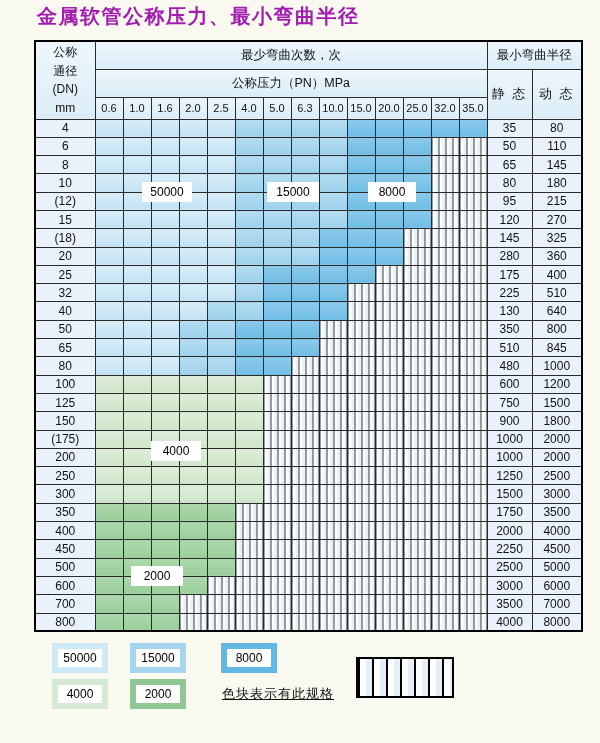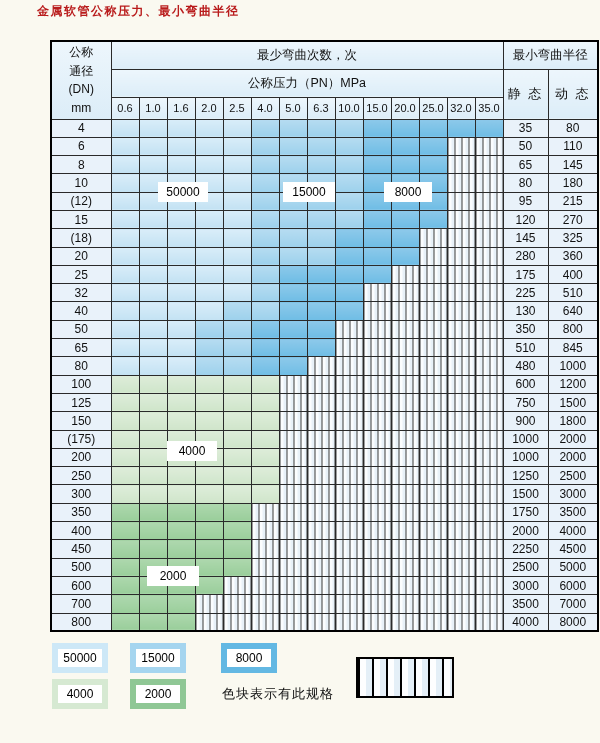--- a/index.html
+++ b/index.html
@@ -4,23 +4,23 @@
 <style>
   html,body { margin:0; padding:0; }
   .page {
     position:relative; width:600px; height:743px;
     background:#faf9f0; overflow:hidden;
     font-family:"Liberation Sans", sans-serif; color:#111;
   }
   .title {
     position:absolute; left:37px; top:3px;
     font-family:"DejaVu Serif", serif; font-weight:bold;
-    font-size:12px; letter-spacing:1.5px; color:#b91c1c;
+    font-size:20px; letter-spacing:1.5px; color:#a21caf;
   }
-  .table-wrap { position:absolute; left:50px; top:40px; }
+  .table-wrap { position:absolute; left:34px; top:40px; }
   table.spec {
     border-collapse:collapse; table-layout:fixed;
     border:2px solid #000;
   }
   table.spec th, table.spec td {
     border:1px solid #2a2a2a; padding:0; text-align:center;
     font-weight:normal; overflow:hidden;
   }
   thead th { background:linear-gradient(180deg,#edf6fc,#dcedf8); font-size:12.5px; }
   tr.hr1 { height:28px; } tr.hr2 { height:28px; } tr.hr3 { height:22px; }
@@ -51,21 +51,21 @@
   .legend-row { position:absolute; left:52px; display:flex; align-items:center; }
   .legend-row-1 { top:643px; }
   .legend-row-2 { top:679px; }
   .legend-box {
     box-sizing:border-box; width:56px; height:30px;
     border:6px solid #ccc; background:#fff; margin-right:22px;
     display:flex; align-items:center; justify-content:center;
     font-size:12px; color:#000;
   }
   .legend-box.third { margin-left:13px; }
-  .has-spec-text { font-size:13px; margin-left:14px; letter-spacing:1px; }
+  .has-spec-text { font-size:13px; margin-left:14px; letter-spacing:1px;text-decoration:underline; }
   .legend-hatch {
     position:absolute; left:356px; top:657px; width:98px; height:41px;
     box-sizing:border-box; border:2px solid #000;
     background:repeating-linear-gradient(90deg,#000 0 2px,#fdfeff 2px 8px,#e4eff7 8px 14px);
   }
   .no-spec-text { position:absolute; left:461px; top:669px; font-size:13px; letter-spacing:1px; }
 </style>
 </head>
 <body>
 

